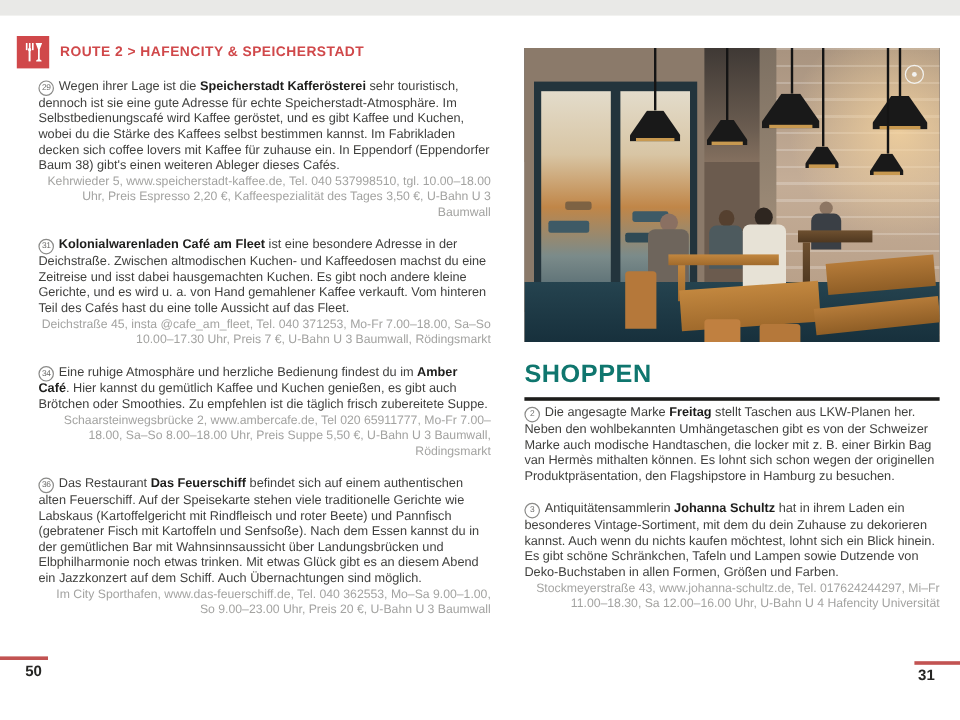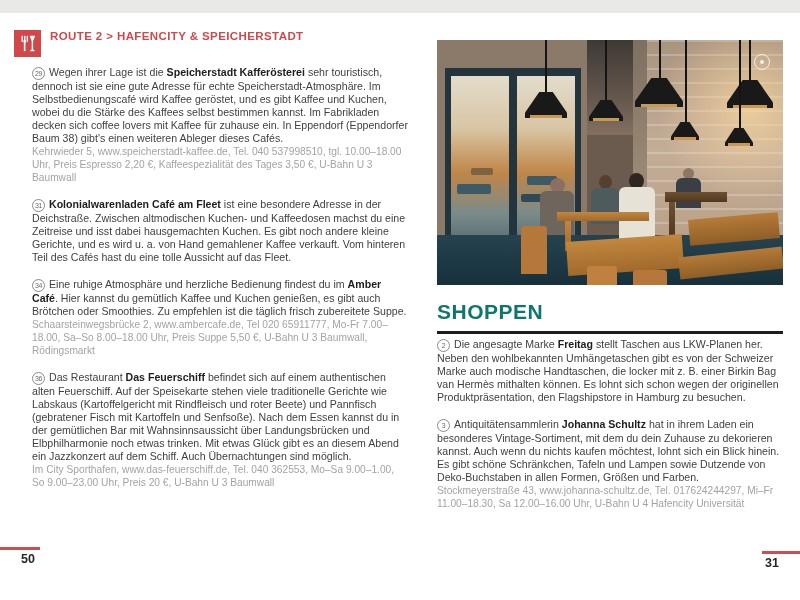--- a/index.html
+++ b/index.html
@@ -3,33 +3,33 @@
 <meta charset="utf-8">
 <style>
   html,body{margin:0;padding:0;}
   #canvas{
     position:relative;width:800px;height:600px;background:#ffffff;overflow:hidden;
     font-family:"Liberation Sans","DejaVu Sans",sans-serif;color:#3f3f3d;
   }
   .top-edge{position:absolute;left:0;top:0;width:800px;height:13px;background:#e9e9e7;}
 
   
-  .route-header{position:absolute;left:14px;top:30px;display:flex;gap:9px;}
+  .route-header{position:absolute;left:14px;top:30px;display:flex;align-items:center;gap:9px;}
   .route-icon{width:27px;height:27px;background:#d0484a;display:flex;align-items:center;justify-content:center;flex:0 0 auto;}
   .route-title{font-size:11.5px;font-weight:bold;color:#d0484a;letter-spacing:.4px;}
 
   .col{position:absolute;}
   #left-entries{left:32px;top:66px;width:377px;}
   #right-entries{left:437px;top:338px;width:346px;}
 
   .entry{margin:0 0 14px 0;}
   .entry-body{font-size:10.6px;line-height:13px;margin:0;}
   .entry-body .b{font-weight:bold;color:#1d1d1b;}
   .entry-body .i{}
-  .entry-details{font-size:10.2px;line-height:13px;color:#a3a3a1;margin:0;}
+  .entry-details{font-size:10.2px;line-height:13px;color:#a3a3a1;margin:0;text-align:right;}
   .badge{
     display:inline-flex;align-items:center;justify-content:center;
     width:13px;height:13px;border:1px solid #8a8a88;border-radius:50%;
     font-size:7px;color:#6b6b69;margin-right:4px;vertical-align:0px;box-sizing:border-box;letter-spacing:-.3px;
   }
 
   .corner-bar{position:absolute;height:3px;background:#c25352;}
   #bar-left{left:0;top:547px;width:40px;}
   #bar-right{right:0;top:551px;width:38px;}
   .page-num{position:absolute;font-size:12.5px;font-weight:bold;color:#262624;}
@@ -91,20 +91,21 @@
   </div>
 
   <div class="col" id="left-entries">
   <div class="entry">
     <p class="entry-body"><span class="badge">29</span><span><span>Wegen ihrer Lage ist die </span><span class="b">Speicherstadt Kafferösterei</span><span> sehr touristisch, dennoch ist sie eine gute Adresse für echte Speicherstadt-Atmosphäre. Im Selbstbedienungscafé wird Kaffee geröstet, und es gibt Kaffee und Kuchen, wobei du die Stärke des Kaffees selbst bestimmen kannst. Im Fabrikladen decken sich </span><span class="i">coffee lovers</span><span> mit Kaffee für zuhause ein. In Eppendorf (Eppendorfer Baum 38) gibt's einen weiteren Ableger dieses Cafés.</span></span></p>
     <p class="entry-details">Kehrwieder 5, www.speicherstadt-kaffee.de, Tel. 040 537998510, tgl. 10.00–18.00 Uhr, Preis Espresso 2,20 €, Kaffeespezialität des Tages 3,50 €, U-Bahn U 3 Baumwall</p>
   </div>
 
   <div class="entry">
     <p class="entry-body"><span class="badge">31</span><span><span class="b">Kolonialwarenladen Café am Fleet</span><span> ist eine besondere Adresse in der Deichstraße. Zwischen altmodischen Kuchen- und Kaffeedosen machst du eine Zeitreise und isst dabei hausgemachten Kuchen. Es gibt noch andere kleine Gerichte, und es wird u. a. von Hand gemahlener Kaffee verkauft. Vom hinteren Teil des Cafés hast du eine tolle Aussicht auf das Fleet.</span></span></p>
+    <p class="entry-details">Deichstraße 45, insta @cafe_am_fleet, Tel. 040 371253, Mo-Fr 7.00–18.00, Sa–So 10.00–17.30 Uhr, Preis 7 €, U-Bahn U 3 Baumwall, Rödingsmarkt</p>
   </div>
 
   <div class="entry">
     <p class="entry-body"><span class="badge">34</span><span><span>Eine ruhige Atmosphäre und herzliche Bedienung findest du im </span><span class="b">Amber Café</span><span>. Hier kannst du gemütlich Kaffee und Kuchen genießen, es gibt auch Brötchen oder Smoothies. Zu empfehlen ist die täglich frisch zubereitete Suppe.</span></span></p>
     <p class="entry-details">Schaarsteinwegsbrücke 2, www.ambercafe.de, Tel 020 65911777, Mo-Fr 7.00–18.00, Sa–So 8.00–18.00 Uhr, Preis Suppe 5,50 €, U-Bahn U 3 Baumwall, Rödingsmarkt</p>
   </div>
 
   <div class="entry">
     <p class="entry-body"><span class="badge">36</span><span><span>Das Restaurant </span><span class="b">Das Feuerschiff</span><span> befindet sich auf einem authentischen alten Feuerschiff. Auf der Speisekarte stehen viele traditionelle Gerichte wie Labskaus (Kartoffelgericht mit Rindfleisch und roter Beete) und Pannfisch (gebratener Fisch mit Kartoffeln und Senfsoße). Nach dem Essen kannst du in der gemütlichen Bar mit Wahnsinnsaussicht über Landungsbrücken und Elbphilharmonie noch etwas trinken. Mit etwas Glück gibt es an diesem Abend ein Jazzkonzert auf dem Schiff. Auch Übernachtungen sind möglich.</span></span></p>
     <p class="entry-details">Im City Sporthafen, www.das-feuerschiff.de, Tel. 040 362553, Mo–Sa 9.00–1.00, So 9.00–23.00 Uhr, Preis 20 €, U-Bahn U 3 Baumwall</p>

